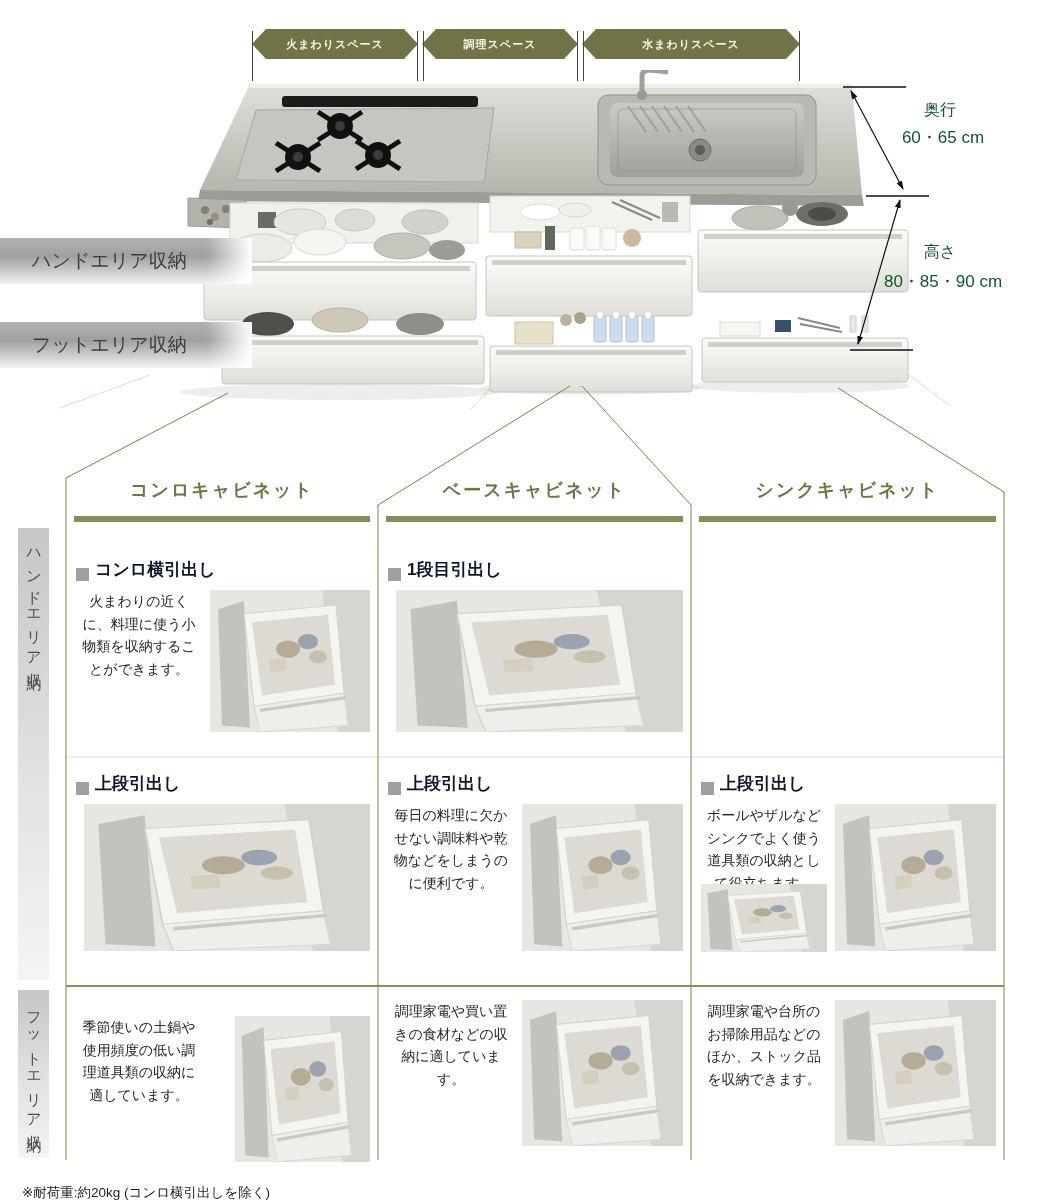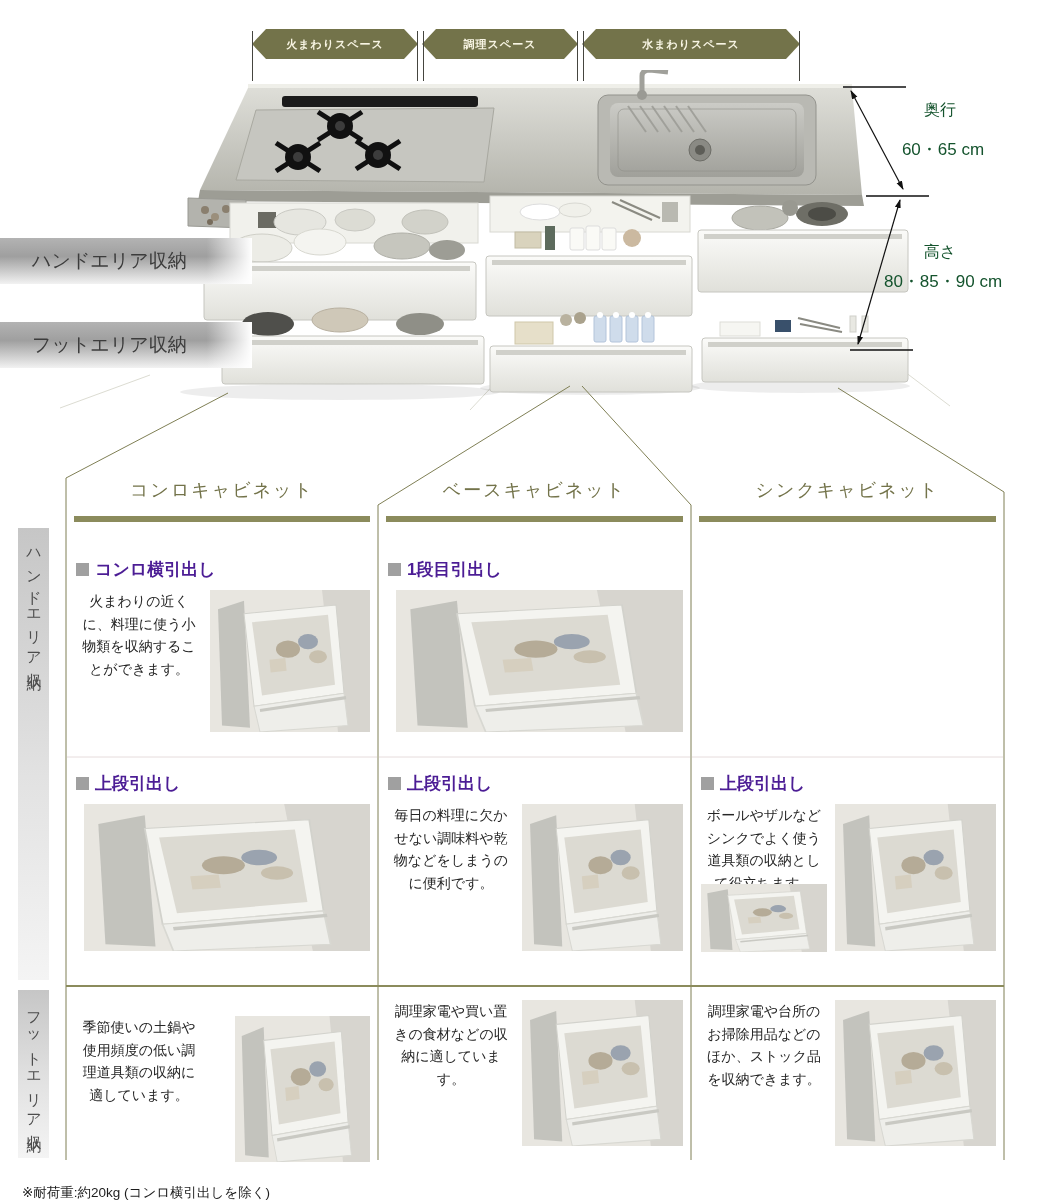--- a/index.html
+++ b/index.html
@@ -18,34 +18,34 @@
            background:linear-gradient(90deg,rgba(255,255,255,0) 82%,#ffffff 100%),
                       linear-gradient(180deg,#b3b3b3 0%,#9f9f9f 40%,#f2f2f2 100%);
            font-size:19px;color:#3c3c3c;display:flex;align-items:center;padding-left:32px;box-sizing:border-box;}
 
   
   .dim{position:absolute;color:#14532d;text-align:center;}
   .dim.lab{font-size:16px;}
   .dim.val{font-size:17px;}
 
   
-  .col-header{position:absolute;top:478px;font-weight:normal;font-size:18px;letter-spacing:2px;
+  .col-header{position:absolute;top:478px;font-weight:bold;font-size:18px;letter-spacing:2px;
               color:#73734a;text-align:center;}
   .col-bar{position:absolute;top:516px;height:6px;background:#8b8b5c;}
 
   
   .vstrip{position:absolute;left:18px;width:31px;
           background:linear-gradient(180deg,#c6c6c6 0%,#e2e2e2 55%,#f4f4f4 100%);
           display:flex;justify-content:center;}
   .vstrip span{writing-mode:vertical-rl;text-orientation:mixed;font-size:15px;color:#4c4c4c;
                letter-spacing:3px;padding-top:12px;}
 
   
   .section{position:absolute;}
-  .sec-head{display:flex;align-items:center;gap:6px;font-weight:bold;font-size:17px;color:#4c1d95;}
+  .sec-head{display:flex;align-items:flex-end;gap:6px;font-weight:bold;font-size:17px;color:#0f172a;}
   .sq{width:13px;height:13px;background:#a0a0a0;flex:0 0 auto;}
   .sec-body{display:flex;align-items:flex-start;margin-top:9px;}
   .sec-text{width:126px;font-size:14px;line-height:1.62;color:#262626;flex:0 0 auto;text-align:center;}
   .photo{flex:1;margin-left:8px;background:#e9e7e1;overflow:hidden;}
   .photo svg{display:block;width:100%;height:100%;}
   .photo-small{position:absolute;left:0;top:112px;width:126px;height:68px;background:#e9e7e1;overflow:hidden;}
   .photo-small svg{display:block;width:100%;height:100%;}
   .h142{height:142px;} .h147{height:147px;} .h146{height:146px;}
 
   .footnote{position:absolute;left:22px;top:1184px;font-size:13.5px;color:#1d1d1d;}
@@ -212,21 +212,21 @@
     <g>
       <line x1="843" y1="17" x2="906" y2="17" stroke="#111" stroke-width="1.5"></line>
       <line x1="866" y1="126" x2="929" y2="126" stroke="#111" stroke-width="1.5"></line>
       <line x1="850" y1="280" x2="913" y2="280" stroke="#111" stroke-width="1.5"></line>
       <line x1="851" y1="21" x2="903" y2="119" stroke="#111" stroke-width="1.2" marker-start="url(#ah)" marker-end="url(#ah)"></line>
       <line x1="900" y1="130" x2="858" y2="274" stroke="#111" stroke-width="1.2" marker-start="url(#ah)" marker-end="url(#ah)"></line>
     </g>
   </svg>
 
   <div class="dim lab" style="left:880px;top:100px;width:120px;">奥行</div>
-  <div class="dim val" style="left:868px;top:126px;width:150px;margin-top:12px;">60・65 cm</div>
+  <div class="dim val" style="left:868px;top:126px;width:150px;">60・65 cm</div>
   <div class="dim lab" style="left:880px;top:242px;width:120px;">高さ</div>
   <div class="dim val" style="left:858px;top:270px;width:170px;">80・85・90 cm</div>
 
   <div class="areabar" style="top:238px;width:252px;">
       <span>ハンドエリア収納</span>
     </div>
   <div class="areabar" style="top:322px;width:252px;">
       <span>フットエリア収納</span>
     </div>
 

